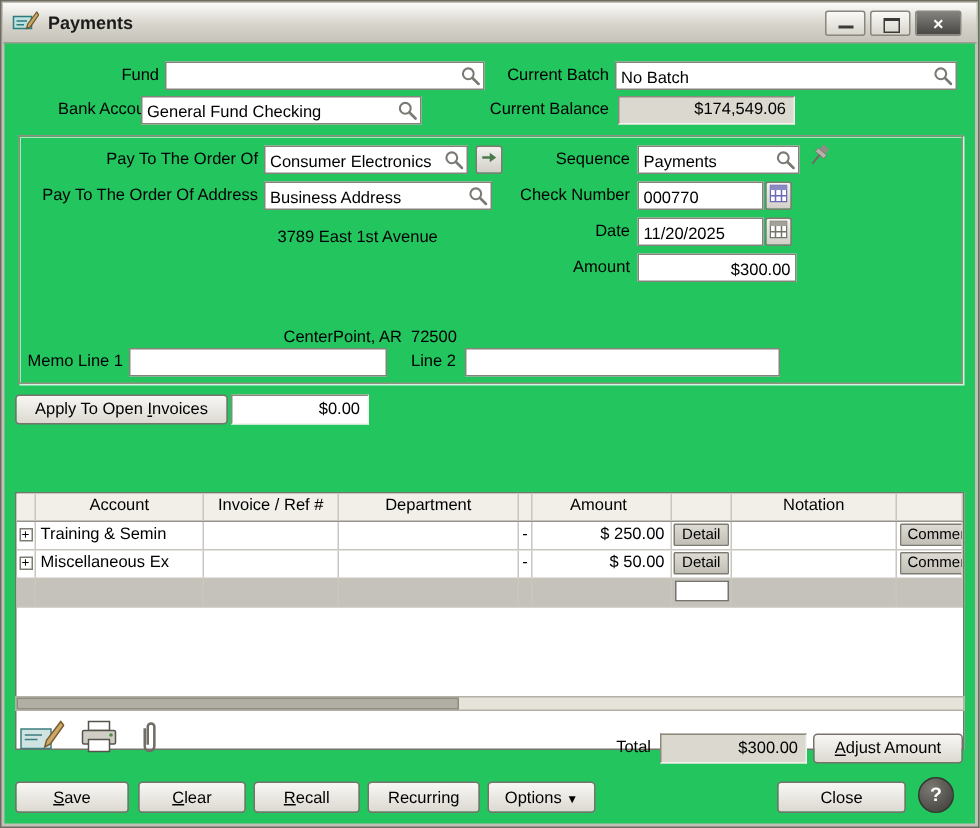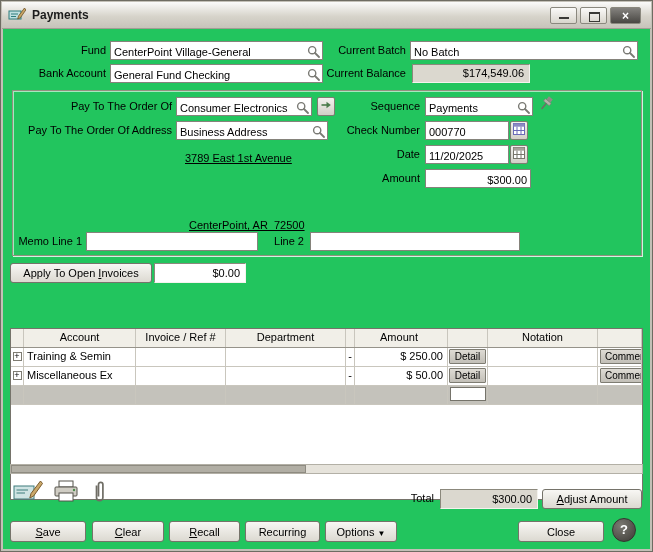--- a/index.html
+++ b/index.html
@@ -6,21 +6,21 @@
   body{width:653px;height:552px;background:#9a9890;font-family:"Liberation Sans","DejaVu Sans",sans-serif;-webkit-font-smoothing:antialiased;}
   .window{position:absolute;inset:0;background:#22c55e;box-shadow:inset 0 0 0 1px #6e6c62, inset 0 0 0 3px #c3c0b7;overflow:hidden;}
   .titlebar{position:absolute;left:2px;top:2px;right:2px;height:26px;background:linear-gradient(#fbfbfa,#d7d4cb 55%,#c6c3ba);border-bottom:1px solid #a19e95;display:flex;align-items:center;}
   .title-text{font-size:12px;font-weight:bold;color:#1c1c1c;margin-left:6px;}
   .tb-controls{position:absolute;right:10px;top:5px;display:flex;gap:3px;}
   .tb-btn{width:27px;height:17px;box-sizing:border-box;border:1px solid #8a887e;border-radius:2px;background:linear-gradient(#fafaf8,#d8d5cc);padding:0;cursor:pointer;position:relative;}
   .tb-btn.close{width:31px;background:linear-gradient(#84827e,#494743);color:#fff;font-size:12px;font-weight:bold;line-height:14px;}
   .glyph-min{position:absolute;left:8px;bottom:4px;width:10px;border-bottom:2px solid #3a3a36;}
   .glyph-max{position:absolute;left:8px;top:4px;width:9px;height:7px;border:1px solid #3a3a36;border-top-width:2px;}
   .lbl{position:absolute;font-size:11px;color:#000;line-height:19px;text-align:right;white-space:nowrap;}
-  .static{position:absolute;font-size:11px;color:#000;line-height:16px;white-space:pre;text-decoration:underline;}
+  .static{position:absolute;font-size:11px;color:#000;line-height:16px;white-space:pre;}
   .fld{position:absolute;background:#fff;border:1px solid #85837b;box-sizing:border-box;height:19px;}
   .fld input{border:0;outline:0;background:transparent;font:11px "Liberation Sans","DejaVu Sans",sans-serif;width:100%;height:100%;padding:0 3px;box-sizing:border-box;}
   .fld.withlookup input{width:calc(100% - 15px);}
   .fld input.ralign{text-align:right;}
   .lookup{position:absolute;right:1px;top:2px;width:14px;height:14px;cursor:pointer;}
   .sunk{position:absolute;box-sizing:border-box;border:1px solid;border-color:#8b887c #f4f3ee #f4f3ee #8b887c;background:#dbd8cf;font-size:11px;line-height:17px;text-align:right;padding:0 5px;}
   .sunk.white{background:#fff;}
   .btn{position:absolute;box-sizing:border-box;background:linear-gradient(#f8f7f4,#dcd9d1);border:1px solid #75736a;border-radius:3px;font-size:11px;font-family:inherit;text-align:center;cursor:pointer;color:#000;}
   .u{text-decoration:underline;}
   .smallbtn{position:absolute;width:18px;height:19px;box-sizing:border-box;background:linear-gradient(#f2f1ee,#d2cfc7);border:1px solid #7e7c72;border-radius:2px;cursor:pointer;padding:0;}
@@ -61,37 +61,36 @@
         </button>
       <button class="tb-btn">
           <span class="glyph-max"></span>
         </button>
       <button class="tb-btn close">×</button>
     </div>
   </div>
 
   <div class="lbl" style="left:10px;top:41px;width:96px;">Fund</div>
   <div class="fld withlookup" style="left:110px;top:41px;width:213px;">
-    <input value="CenterPoint Village-General" style="">
     <span class="lookup"><svg width="13" height="13" viewBox="0 0 13 13">
           <circle cx="5.2" cy="5.2" r="3.6" fill="none" stroke="#7a7a74" stroke-width="1.4"></circle>
           <line x1="8" y1="8" x2="12" y2="12" stroke="#7a7a74" stroke-width="1.8" stroke-linecap="round"></line>
         </svg></span>
   </div>
   <div class="lbl" style="left:326px;top:41px;width:80px;">Current Batch</div>
   <div class="fld withlookup" style="left:410px;top:41px;width:228px;">
     <input value="No Batch" style="">
     <span class="lookup"><svg width="13" height="13" viewBox="0 0 13 13">
           <circle cx="5.2" cy="5.2" r="3.6" fill="none" stroke="#7a7a74" stroke-width="1.4"></circle>
           <line x1="8" y1="8" x2="12" y2="12" stroke="#7a7a74" stroke-width="1.8" stroke-linecap="round"></line>
         </svg></span>
   </div>
 
   <div class="lbl" style="left:10px;top:64px;width:96px;">Bank Account</div>
-  <div class="fld withlookup" style="left:110px;top:64px;width:213px;">
+  <div class="fld withlookup" style="left:94px;top:64px;width:187px;">
     <input value="General Fund Checking" style="">
     <span class="lookup"><svg width="13" height="13" viewBox="0 0 13 13">
           <circle cx="5.2" cy="5.2" r="3.6" fill="none" stroke="#7a7a74" stroke-width="1.4"></circle>
           <line x1="8" y1="8" x2="12" y2="12" stroke="#7a7a74" stroke-width="1.8" stroke-linecap="round"></line>
         </svg></span>
   </div>
   <div class="lbl" style="left:322px;top:64px;width:84px;">Current Balance</div>
   <div class="sunk" style="left:412px;top:64px;width:118px;height:19px;">$174,549.06</div>
 
   <div class="groupbox"></div>

